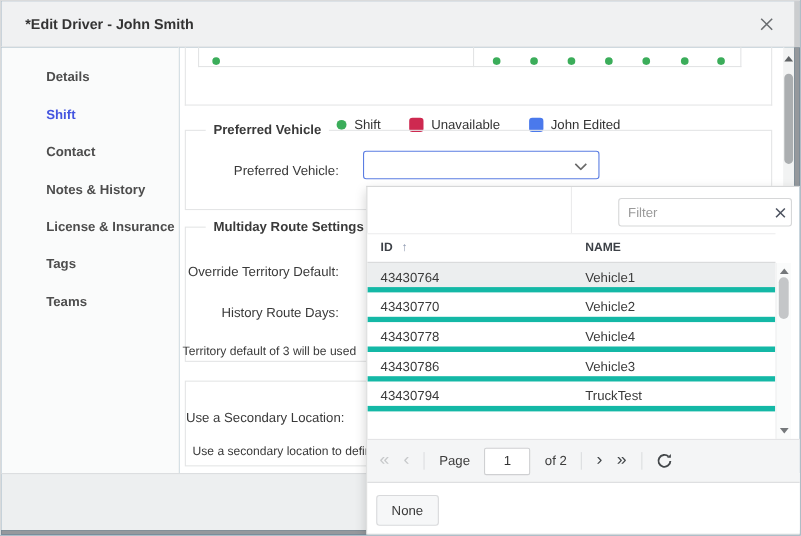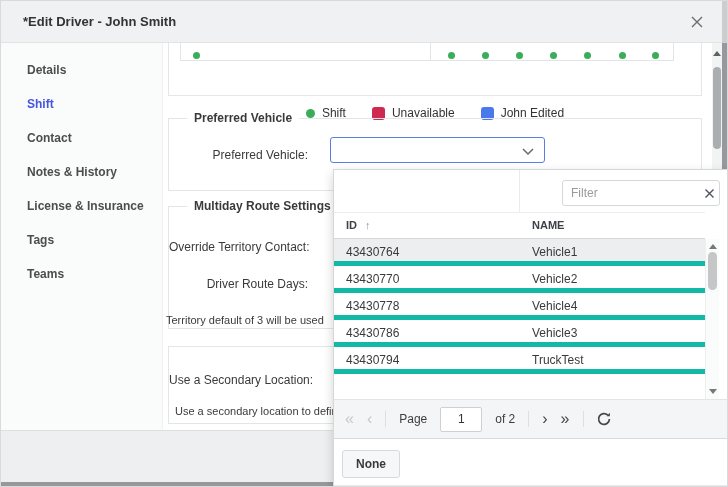--- a/index.html
+++ b/index.html
@@ -7,21 +7,21 @@
   body { font-family:"Liberation Sans", sans-serif; }
   .app { position:relative; width:728px; height:487px; background:#0c4a6e; overflow:hidden; border:1px solid #d9dadb; }
 
   
   .titlebar { position:absolute; left:0; top:0; width:728px; height:42px; background:#f0f1f2; border-bottom:1px solid #e2e3e5; z-index:3; }
   .titlebar .title { position:absolute; left:22px; top:13px; font-size:13px; font-weight:bold; color:#333; }
   .close-btn { position:absolute; right:24px; top:13px; width:16px; height:16px; cursor:pointer; }
 
   
   .sidebar { position:absolute; left:0; top:42px; width:162px; height:387px; background:#fafbfb; border-right:1px solid #f1f2f2; z-index:2; }
-  .nav-item { position:absolute; left:1px; width:162px; height:34px; line-height:34px; padding-left:25px; font-size:12px; font-weight:bold; color:#4d4d4d; cursor:pointer; }
+  .nav-item { position:absolute; left:16px; width:162px; height:34px; line-height:34px; padding-left:25px; font-size:12px; font-weight:bold; color:#4d4d4d; cursor:pointer; }
   .nav-item.active { color:#4455e0; }
 
   
   .content { position:absolute; left:162px; top:42px; width:550px; height:387px; background:#fff; z-index:1; }
 
   
   .shift-box { position:absolute; left:5px; top:0; width:534px; height:53px; border-left:1px solid #e5e6e7; border-right:1px solid #e5e6e7; border-bottom:1px solid #e5e6e7; }
   .strip { position:absolute; left:11px; top:0; width:494px; height:18px; border-left:1px solid #e3e4e5; border-right:1px solid #e3e4e5; border-bottom:1px solid #e3e4e5; }
   .strip .vdiv { position:absolute; left:249px; top:0; width:1px; height:18px; background:#e3e4e5; }
   .dot { position:absolute; width:7px; height:7px; border-radius:50%; background:#3bad5a; top:9px; }
@@ -81,21 +81,21 @@
   .tsb .thumb { position:absolute; left:2px; top:13px; width:9px; height:38px; background:#c4c6c8; border-radius:5px; }
 
   .ptoolbar { position:absolute; left:0; top:229px; width:396px; height:40px; background:#f4f5f6; border-top:1px solid #e4e4e6; border-bottom:1px solid #d9dadc; display:flex; align-items:center; padding-left:11px; gap:13px; font-size:12px; color:#3d3d3d; }
   .pbtn { font-size:16px; line-height:1; cursor:pointer; color:#43474a; }
   .pbtn.disabled { color:#c6c8ca; cursor:default; }
   .psep { width:1px; height:16px; background:#dcdee0; }
   .page-input { width:42px; height:25px; border:1px solid #cfd0d2; border-radius:2px; text-align:center; font-size:12px; color:#333; font-family:"Liberation Sans", sans-serif; outline:none; }
   .refresh { display:flex; cursor:pointer; }
 
   .none-area { position:absolute; left:0; top:269px; width:396px; height:46px; background:#fff; }
-  .none-btn { position:absolute; left:8px; top:11px; padding:6px 13px; background:#f6f7f8; border:1px solid #d8d9db; border-radius:3px; font-size:12px; color:#3a3a3a; cursor:pointer; font-family:"Liberation Sans", sans-serif;font-weight:bold; }
+  .none-btn { position:absolute; left:8px; top:11px; padding:6px 13px; background:#f6f7f8; border:1px solid #d8d9db; border-radius:3px; font-size:12px; color:#3a3a3a; cursor:pointer; font-family:"Liberation Sans", sans-serif; }
   .panel-bottom { position:absolute; left:0; top:315px; width:396px; height:4px; background:#e9ebec; }
 </style>
 </head>
 <body>
 
 <div class="app">
 
   <div class="titlebar">
     <div class="title">*Edit Driver - John Smith</div>
     <div class="close-btn">
@@ -150,22 +150,22 @@
       <div class="rlabel" style="top:29px">Preferred Vehicle:</div>
       <div class="combo">
         <svg width="12" height="7" viewBox="0 0 12 7">
             <polyline points="1,1 6,6 11,1" fill="none" stroke="#6b6b6b" stroke-width="1.5"></polyline>
           </svg>
       </div>
     </div>
 
     <div class="fs fs-md">
       <span class="lg">Multiday Route Settings</span>
-      <div class="rlabel" style="top:33px">Override Territory Contact:</div>
-      <div class="rlabel" style="top:70px">Driver Route Days:</div>
+      <div class="rlabel" style="top:33px">Override Territory Default:</div>
+      <div class="rlabel" style="top:70px">History Route Days:</div>
       <div class="note" style="left:-3px; width:142px; top:107px">Territory default of 3 will be used</div>
     </div>
 
     <div class="fs fs-sl">
       <div class="rlabel" style="top:26px">Use a Secondary Location:</div>
       <div class="note" style="left:6px; top:58px">Use a secondary location to define c</div>
     </div>
   </div>
 
   <div class="msb">

